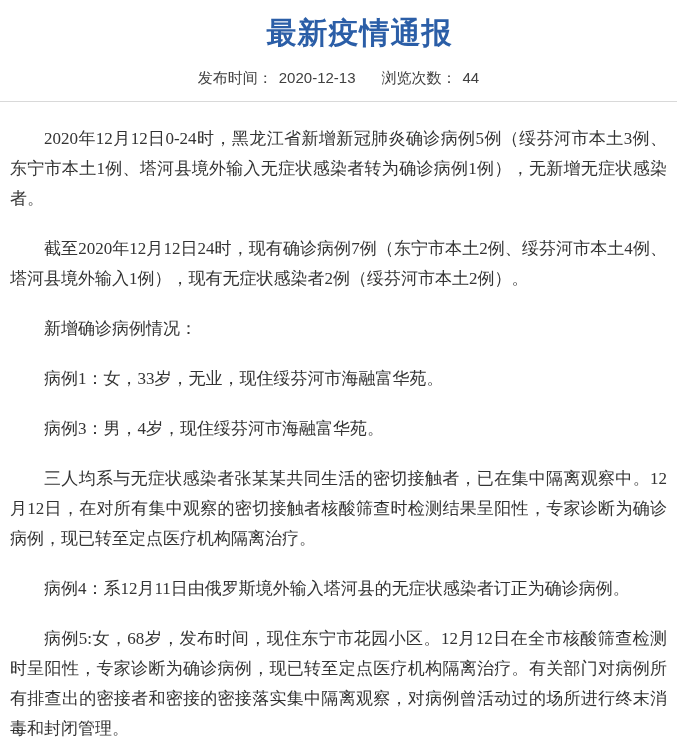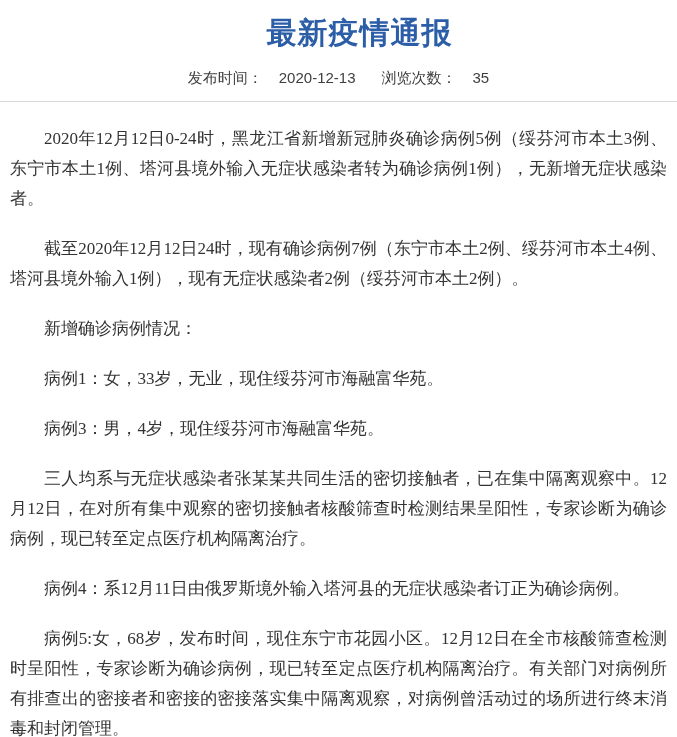--- a/index.html
+++ b/index.html
@@ -32,21 +32,21 @@
     margin: 17px 0 13px 0;
     text-align: center;
     font-family: "Liberation Sans", sans-serif;
     font-size: 15px;
     color: #404040;
   }
   .meta .views-label {
     margin-left: 26px;
   }
   .meta .value {
-    margin-left: 16px;
+    margin-left: 6px;
   }
   .divider {
     border: none;
     border-top: 1px solid #d9d9d9;
     margin: 0;
     width: 677px;
   }
   .content {
     padding: 2px 10px 18px 10px;
     font-size: 17px;
@@ -61,21 +61,21 @@
   }
 </style>
 </head>
 <body>
 
 <div class="page">
 
   <h1 class="title">最新疫情通报</h1>
 
   <div class="meta">
-    <span>发布时间：</span><span class="value">2020-12-13</span><span class="views-label">浏览次数：</span><span class="value">35</span>
+    <span>发布时间：</span><span class="value">2020-12-13</span><span class="views-label">浏览次数：</span><span class="value">44</span>
   </div>
 
   <hr class="divider">
 
   <div class="content" id="paragraphs">
       <p class="para">2020年12月12日0-24时，黑龙江省新增新冠肺炎确诊病例5例（绥芬河市本土3例、东宁市本土1例、塔河县境外输入无症状感染者转为确诊病例1例），无新增无症状感染者。</p>
       <p class="para">截至2020年12月12日24时，现有确诊病例7例（东宁市本土2例、绥芬河市本土4例、塔河县境外输入1例），现有无症状感染者2例（绥芬河市本土2例）。</p>
       <p class="para">新增确诊病例情况：</p>
       <p class="para">病例1：女，33岁，无业，现住绥芬河市海融富华苑。</p>
       <p class="para">病例3：男，4岁，现住绥芬河市海融富华苑。</p>

